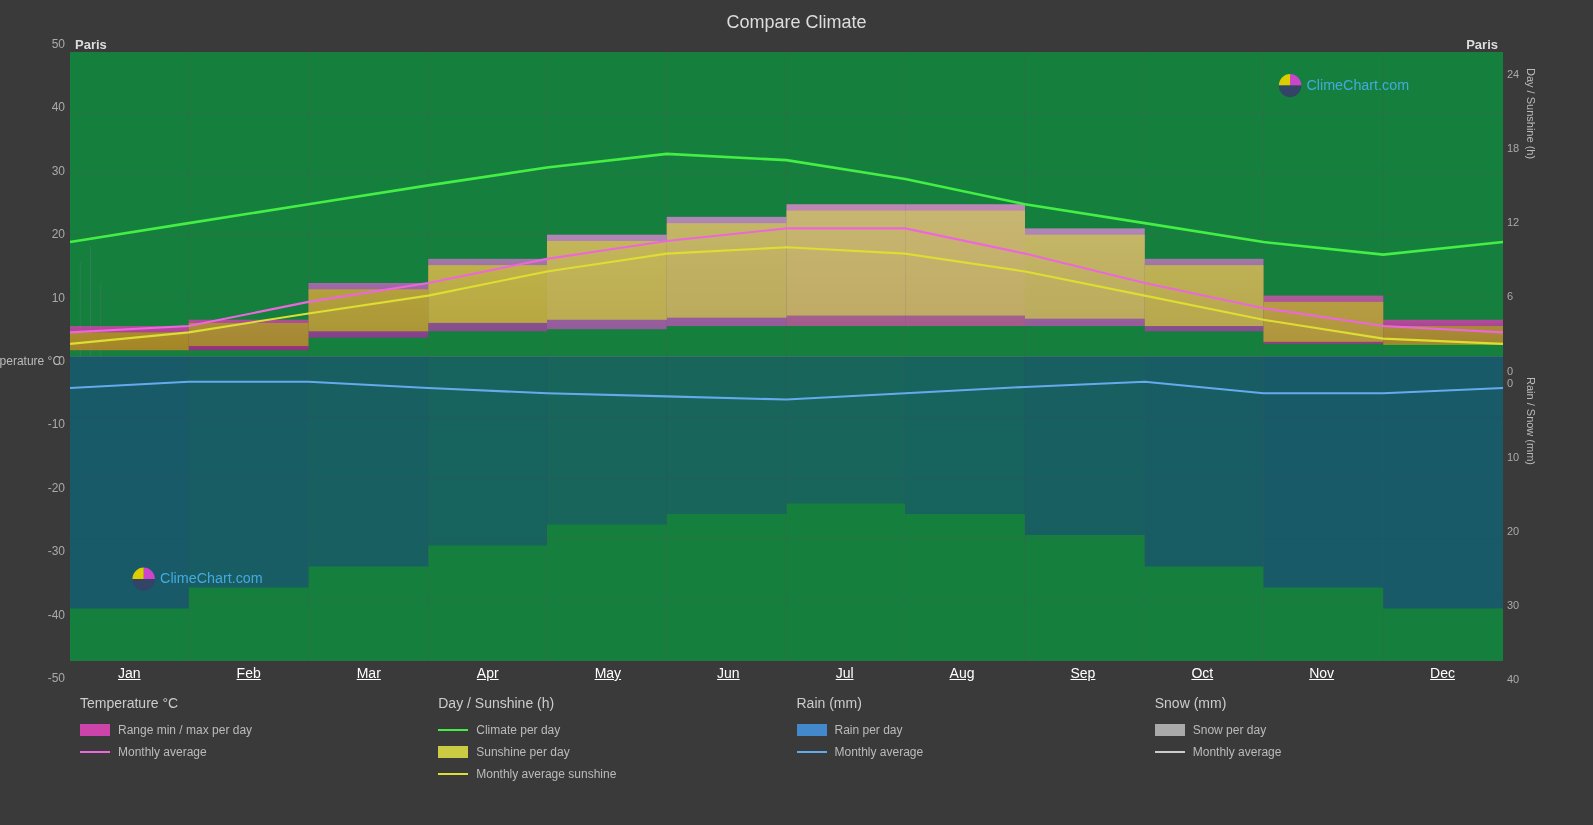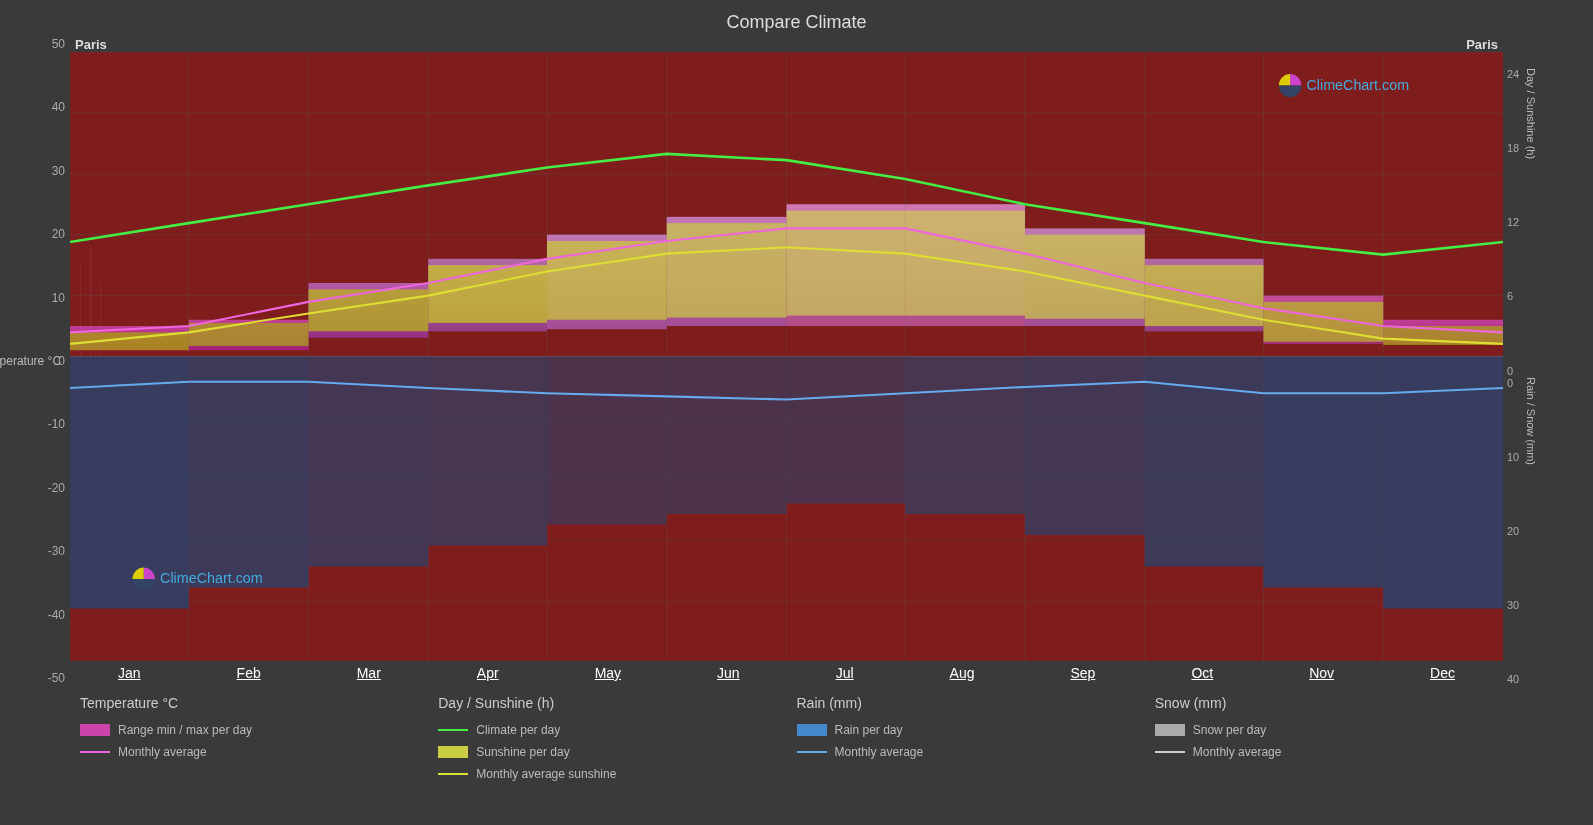--- a/index.html
+++ b/index.html
@@ -57,21 +57,21 @@
       display: flex;
       justify-content: space-between;
       padding: 0 5px;
       font-size: 13px;
       color: #ddd;
       font-weight: bold;
     }
     .plot-area {
       flex: 1;
       position: relative;
-      background: #7f1d1d;
+      background: #15803d;
       overflow: hidden;
       padding-left: 46px;
     }
     .x-axis-labels {
       display: flex;
       justify-content: space-around;
       padding: 4px 0;
       font-size: 14px;
       color: #ffffff;
       text-decoration: underline;

